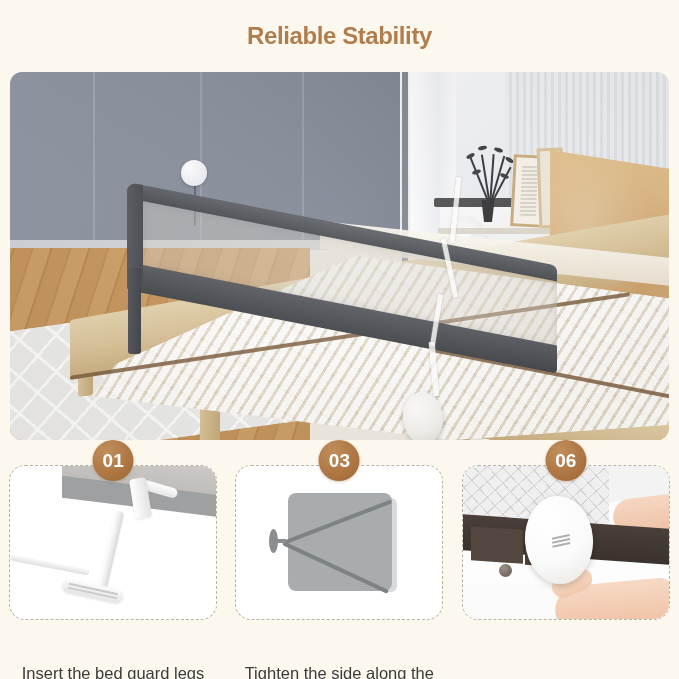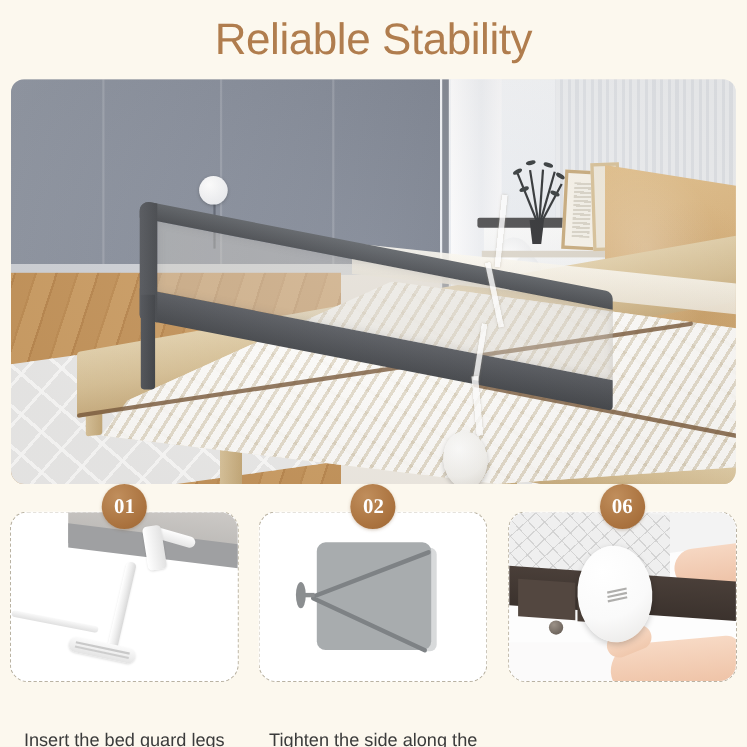--- a/index.html
+++ b/index.html
@@ -15,22 +15,22 @@
 
   
   .title-bar {
     width: 679px;
     height: 72px;
     display: flex;
     align-items: center;
     justify-content: center;
   }
   .title-text {
-    font-size: 40px;
-    font-weight: normal;
+    font-size: 24px;
+    font-weight: bold;
     color: #B07D4E;
     letter-spacing: -0.4px;
     text-shadow: 0 1px 0 #fff8ea;
   }
 
   
   .hero {
     position: absolute;
     left: 10px;
     top: 72px;
@@ -371,21 +371,20 @@
     border-radius: 50%;
     background: radial-gradient(circle at 35% 28%, #c08e5c, #a9713d 70%, #9a6636 100%);
     color: #ffffff;
     font-size: 19px;
     font-weight: bold;
     display: flex;
     align-items: center;
     justify-content: center;
     z-index: 4;
     box-shadow: 0 1px 3px rgba(120,80,40,0.3);
-    font-family: Liberation Serif, serif;
   }
   .panel {
     position: absolute;
     left: 9px; top: 25px;
     width: 208px; height: 155px;
     background: #ffffff;
     border: 1.5px dashed #b9b2a2;
     border-radius: 16px;
     overflow: hidden;
   }
@@ -679,21 +678,21 @@
       <div class="p1-bar"></div>
       <div class="p1-bracket-arm"></div>
       <div class="p1-bracket"></div>
       <div class="p1-leg-vert"></div>
       <div class="p1-foot"></div>
     </div>
     <div class="caption">Insert the bed guard legs under the mattress</div>
   </div>
 
   <div class="step">
-    <div class="badge">02</div>
+    <div class="badge">03</div>
     <div class="panel">
       <div class="p2-mattress-shadow"></div>
       <div class="p2-mattress"></div>
       <div class="p2-strap up"></div>
       <div class="p2-strap down"></div>
       <div class="p2-disc-stem"></div>
       <div class="p2-disc"></div>
     </div>
     <div class="caption">Tighten the side along the bottom of the mattress</div>
   </div>

